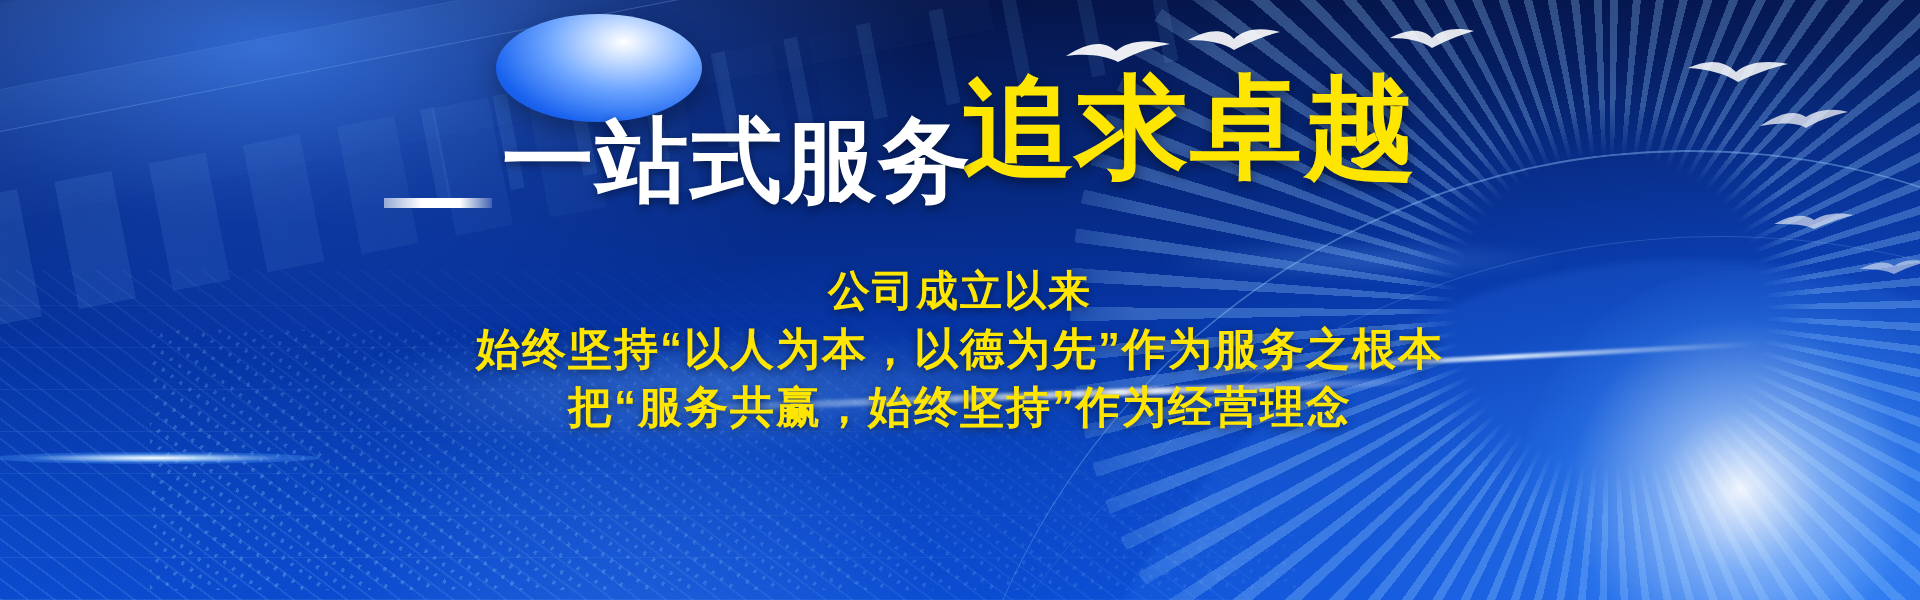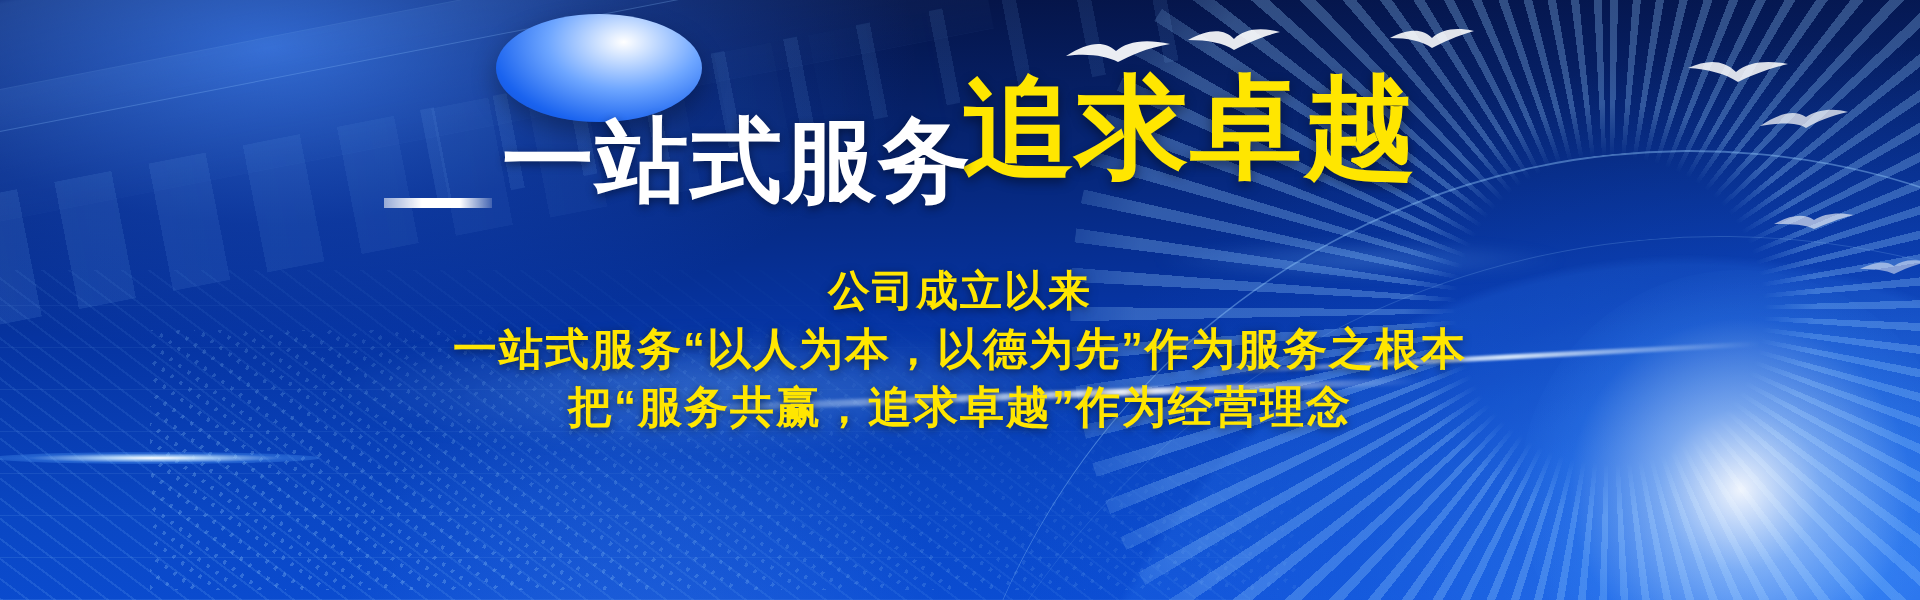--- a/index.html
+++ b/index.html
@@ -245,17 +245,17 @@
     </div>
   </div>
 
   <div class="headline">
     <span class="white">一站式服务</span>
     <span class="yellow">追求卓越</span>
   </div>
 
   <div class="body-copy">
     <div class="line first">公司成立以来</div>
-    <div class="line">一站式服务“以人为本，以德为先”作为服务之根本</div>
-    <div class="line">把“服务共赢，追求卓越”作为经营理念</div>
+    <div class="line">始终坚持“以人为本，以德为先”作为服务之根本</div>
+    <div class="line">把“服务共赢，始终坚持”作为经营理念</div>
   </div>
 
 </div>
 
 </body></html>

